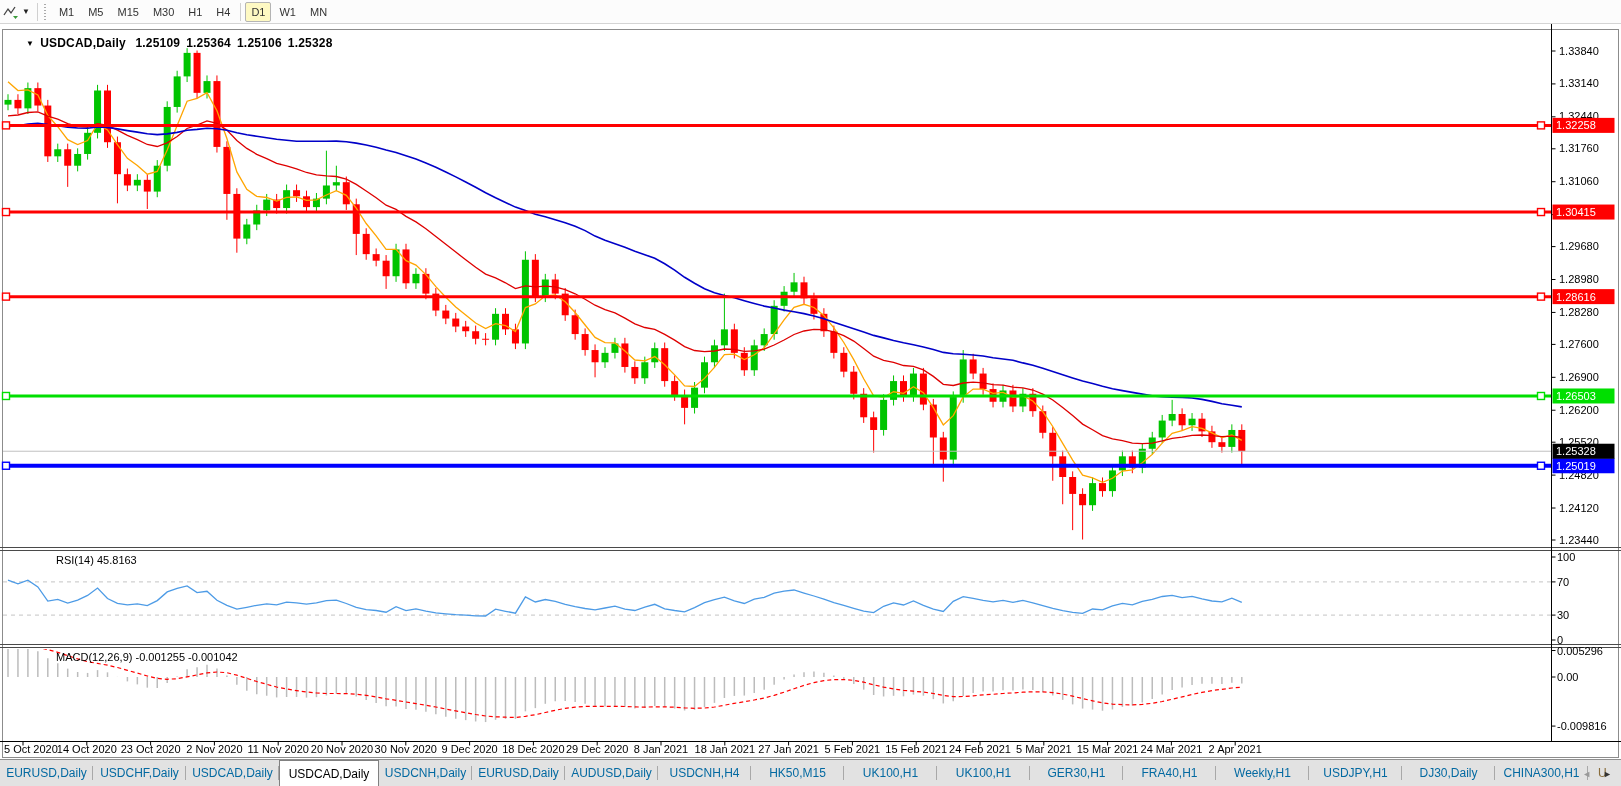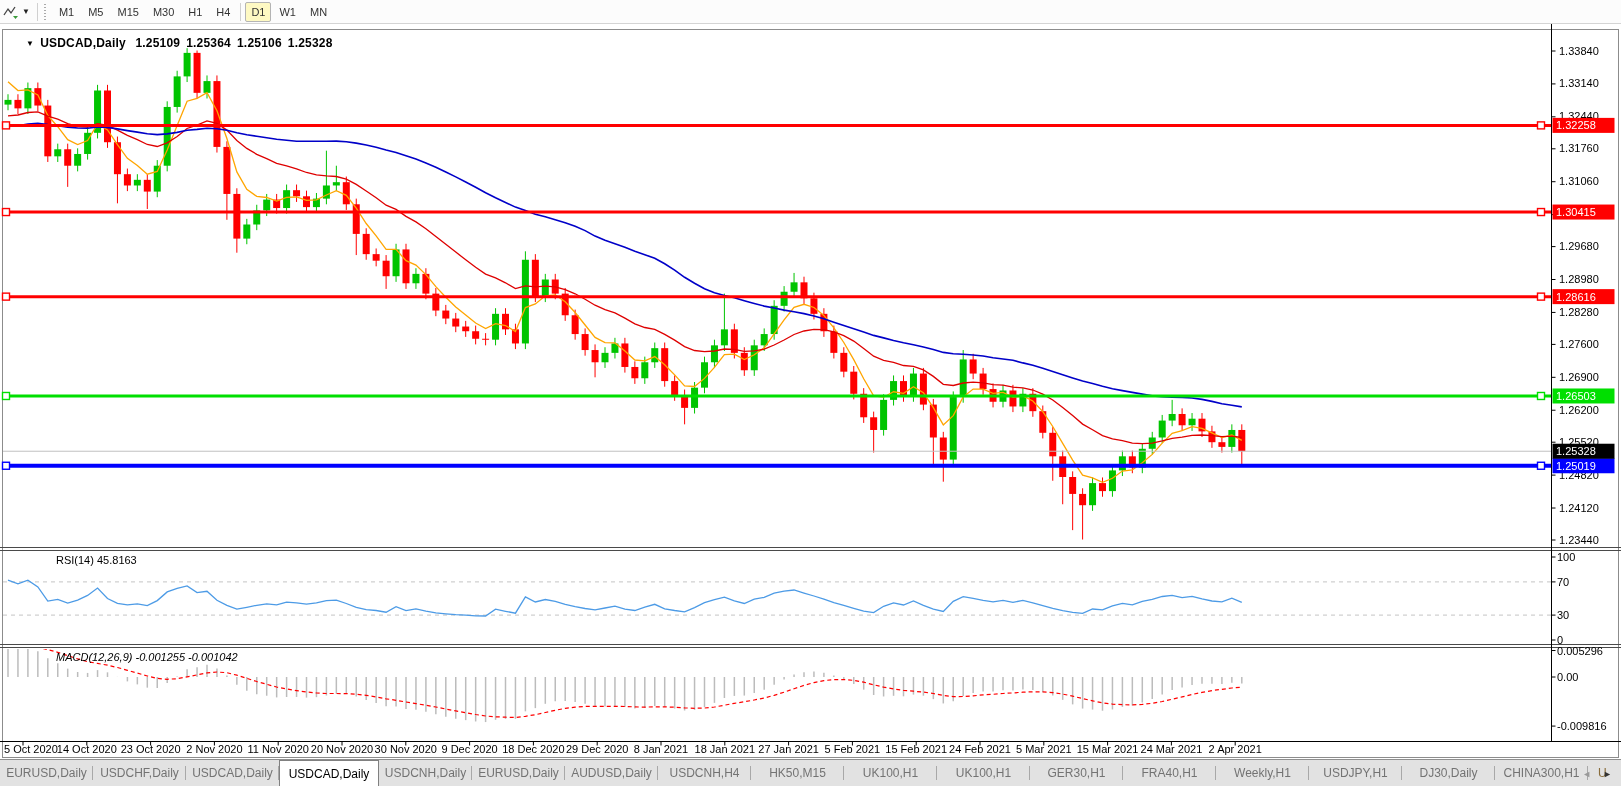--- a/index.html
+++ b/index.html
@@ -26,28 +26,28 @@
   .chartwin { position:absolute; left:0; top:24px; width:1492px; height:735px; background:#fff; }
   svg#chart-svg { position:absolute; left:0; top:0; z-index:1; }
 
   .chart-title { position:absolute; left:26px; top:12px; z-index:5;
     font-size:12px; font-weight:bold; color:#000000; letter-spacing:0.2px; }
   .chart-title .tri { font-size:8px; margin-right:6px; position:relative; top:-1px; }
   .chart-title span.v { margin-right:6px; }
 
   .ind-label { position:absolute; z-index:5; font-size:11px; color:#000; left:12px;margin-left:44px; }
   .rsi-label { top:530px; }
-  .macd-label { top:627px;font-style:italic; }
+  .macd-label { top:627px; }
 
   
   .tabbar { position:absolute; left:0; top:759px; width:1621px; height:27px;
     background:#e2e2e2; border-top:1px solid #8f8f8f; z-index:30;
     display:flex; align-items:stretch; overflow:hidden; }
   .tab { position:relative; flex:0 0 93px; display:flex; align-items:center; justify-content:center;
-    font-size:12px; color:#737373; white-space:nowrap; overflow:hidden; }
+    font-size:12px; color:#0369a1; white-space:nowrap; overflow:hidden; }
   .tab:not(.active)::after { content:""; position:absolute; right:0; top:6px; height:14px;
     width:1px; background:#a8a8a8; }
   .tab.active { flex:0 0 100px; background:#fff; color:#000;
     border-left:1px solid #808080; border-right:1px solid #808080; border-top:1px solid #808080; }
   .tab.partial { flex:0 0 34px; justify-content:flex-start; padding-left:10px; color:#8a6d3b; }
   .tab-arrows { position:absolute; right:3px; top:0; height:27px; display:flex; align-items:center; z-index:31; }
   .tab-arrow { font-size:9px; color:#333; padding:0 6px; }
   .tab-arrow.dim { color:#999; }
 </style>
 </head>

